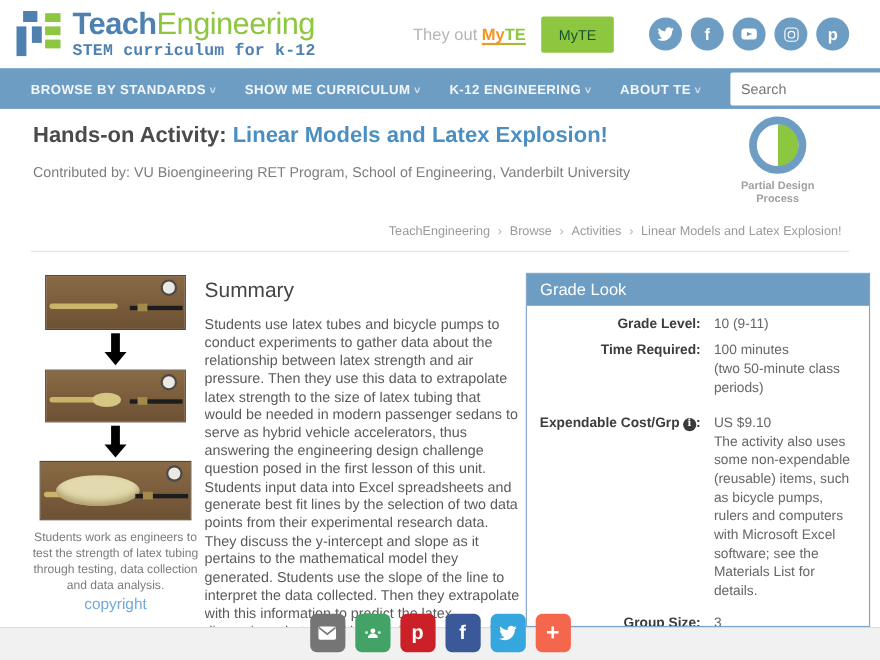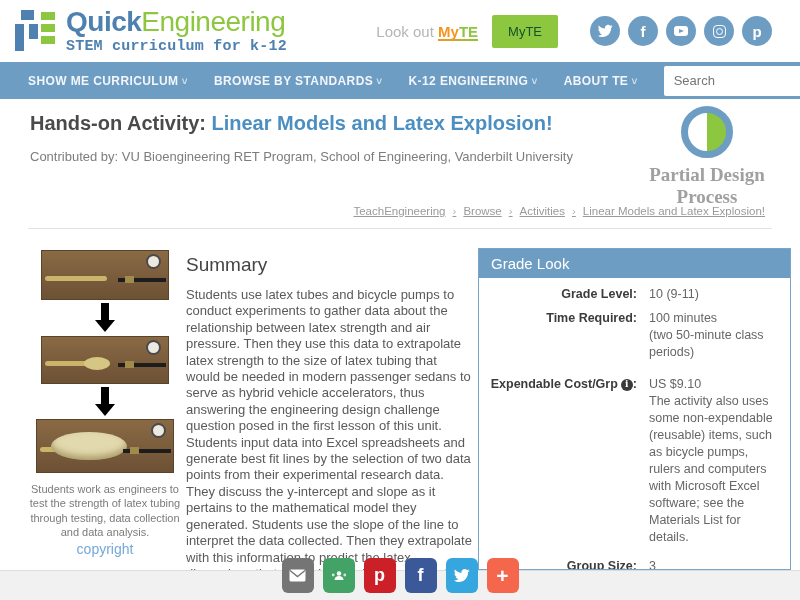--- a/index.html
+++ b/index.html
@@ -55,22 +55,22 @@
                       color:#555; border-radius:2px 0 0 2px; outline:none; }
 
   
   .title { position:absolute; left:30px; top:112px; font-size:20px; color:#4a4a4a; }
   .title .t-blue { color:#4b8fc2; }
   .contrib { position:absolute; left:30px; top:149px; font-size:13px; color:#7d7d7d; }
   .badge { position:absolute; top:106px; right:33px; width:120px; text-align:center; }
   .badge-circle { width:52px; height:52px; margin:0 auto; border-radius:50%;
                   border:7px solid #6e9dc4;
                   background:linear-gradient(90deg,#fff 0 50%, #8dc63f 50% 100%); }
-  .badge-text { margin-top:6px; font-size:19px; font-weight:bold; color:#a0a0a0; line-height:1.15;font-family:Liberation Serif, serif; }
-  .breadcrumb { position:absolute; top:205px; right:35px; font-size:11.5px; color:#9a9a9a;text-decoration:underline; }
+  .badge-text { margin-top:6px; font-size:10px; font-weight:bold; color:#a0a0a0; line-height:1.15; }
+  .breadcrumb { position:absolute; top:205px; right:35px; font-size:11.5px; color:#9a9a9a; }
   .breadcrumb span.sep { margin:0 7px; color:#b5b5b5; }
   .crumb { cursor:pointer; }
   .rule { position:absolute; top:228px; left:28px; right:28px; border-top:1px solid #e2e2e2; }
 
   
   .figure { position:absolute; left:28px; top:250px; width:154px; }
   .photo { position:relative; margin:0 auto; background:linear-gradient(180deg,#8a6a45,#6d5134);
            border:1px solid #5a432b; overflow:hidden; }
   .ph1 { width:128px; height:50px; }
   .ph2 { width:128px; height:48px; margin-top:4px; }
@@ -136,29 +136,29 @@
       <div class="logo-mark">
         <i class="lm-b1"></i>
           <i class="lm-b2"></i>
           <i class="lm-b3"></i>
         <i class="lm-g1"></i>
           <i class="lm-g2"></i>
           <i class="lm-g3"></i>
       </div>
       <div class="logo-text">
         <div class="line1">
-          <span class="logo-teach">Quick</span><span class="logo-eng">Engineering</span>
+          <span class="logo-teach">Teach</span><span class="logo-eng">Engineering</span>
         </div>
         <div class="logo-tag">STEM curriculum for k-12</div>
       </div>
     </div>
 
     <div class="header-right">
       <span class="checkout">
-        <span>Look out </span><span class="myte-link"><span class="myte-my">My</span><span class="myte-te">TE</span></span>
+        <span>They out </span><span class="myte-link"><span class="myte-my">My</span><span class="myte-te">TE</span></span>
       </span>
       <button class="myte-btn">MyTE</button>
       <div class="socials">
         <div class="soc">
           <svg width="16" height="16" viewBox="0 0 24 24" fill="#fff">
               <path d="M23.4 4.8c-.8.4-1.7.6-2.6.8.9-.6 1.6-1.5 2-2.5-.9.5-1.9.9-2.9 1.1C19 3.3 17.8 2.7 16.5 2.7c-2.5 0-4.6 2-4.6 4.6 0 .4 0 .7.1 1C8.3 8.1 5 6.3 2.7 3.6c-.4.7-.6 1.5-.6 2.3 0 1.6.8 3 2 3.8-.7 0-1.5-.2-2.1-.6v.1c0 2.2 1.6 4.1 3.7 4.5-.4.1-.8.2-1.2.2-.3 0-.6 0-.9-.1.6 1.8 2.3 3.1 4.3 3.2-1.6 1.2-3.6 2-5.7 2H1c2.1 1.3 4.5 2.1 7.1 2.1 8.5 0 13.1-7 13.1-13.1v-.6c.9-.7 1.7-1.5 2.2-2.6z"></path>
             </svg>
         </div>
         <div class="soc">
           <span>f</span>
@@ -170,22 +170,22 @@
           <span class="ig-box"></span>
         </div>
         <div class="soc">
           <span>p</span>
         </div>
       </div>
     </div>
   </div>
 
   <div class="nav">
+    <span class="nav-item">BROWSE BY STANDARDS</span>
     <span class="nav-item">SHOW ME CURRICULUM</span>
-    <span class="nav-item">BROWSE BY STANDARDS</span>
     <span class="nav-item">K-12 ENGINEERING</span>
     <span class="nav-item">ABOUT TE</span>
     <div class="nav-search">
       <input type="text" placeholder="Search" style="">
 
     </div>
   </div>
 
   <h1 class="title"><span>Hands-on Activity: </span><span class="t-blue">Linear Models and Latex Explosion!</span></h1>
   <div class="contrib">Contributed by: VU Bioengineering RET Program, School of Engineering, Vanderbilt University</div>

